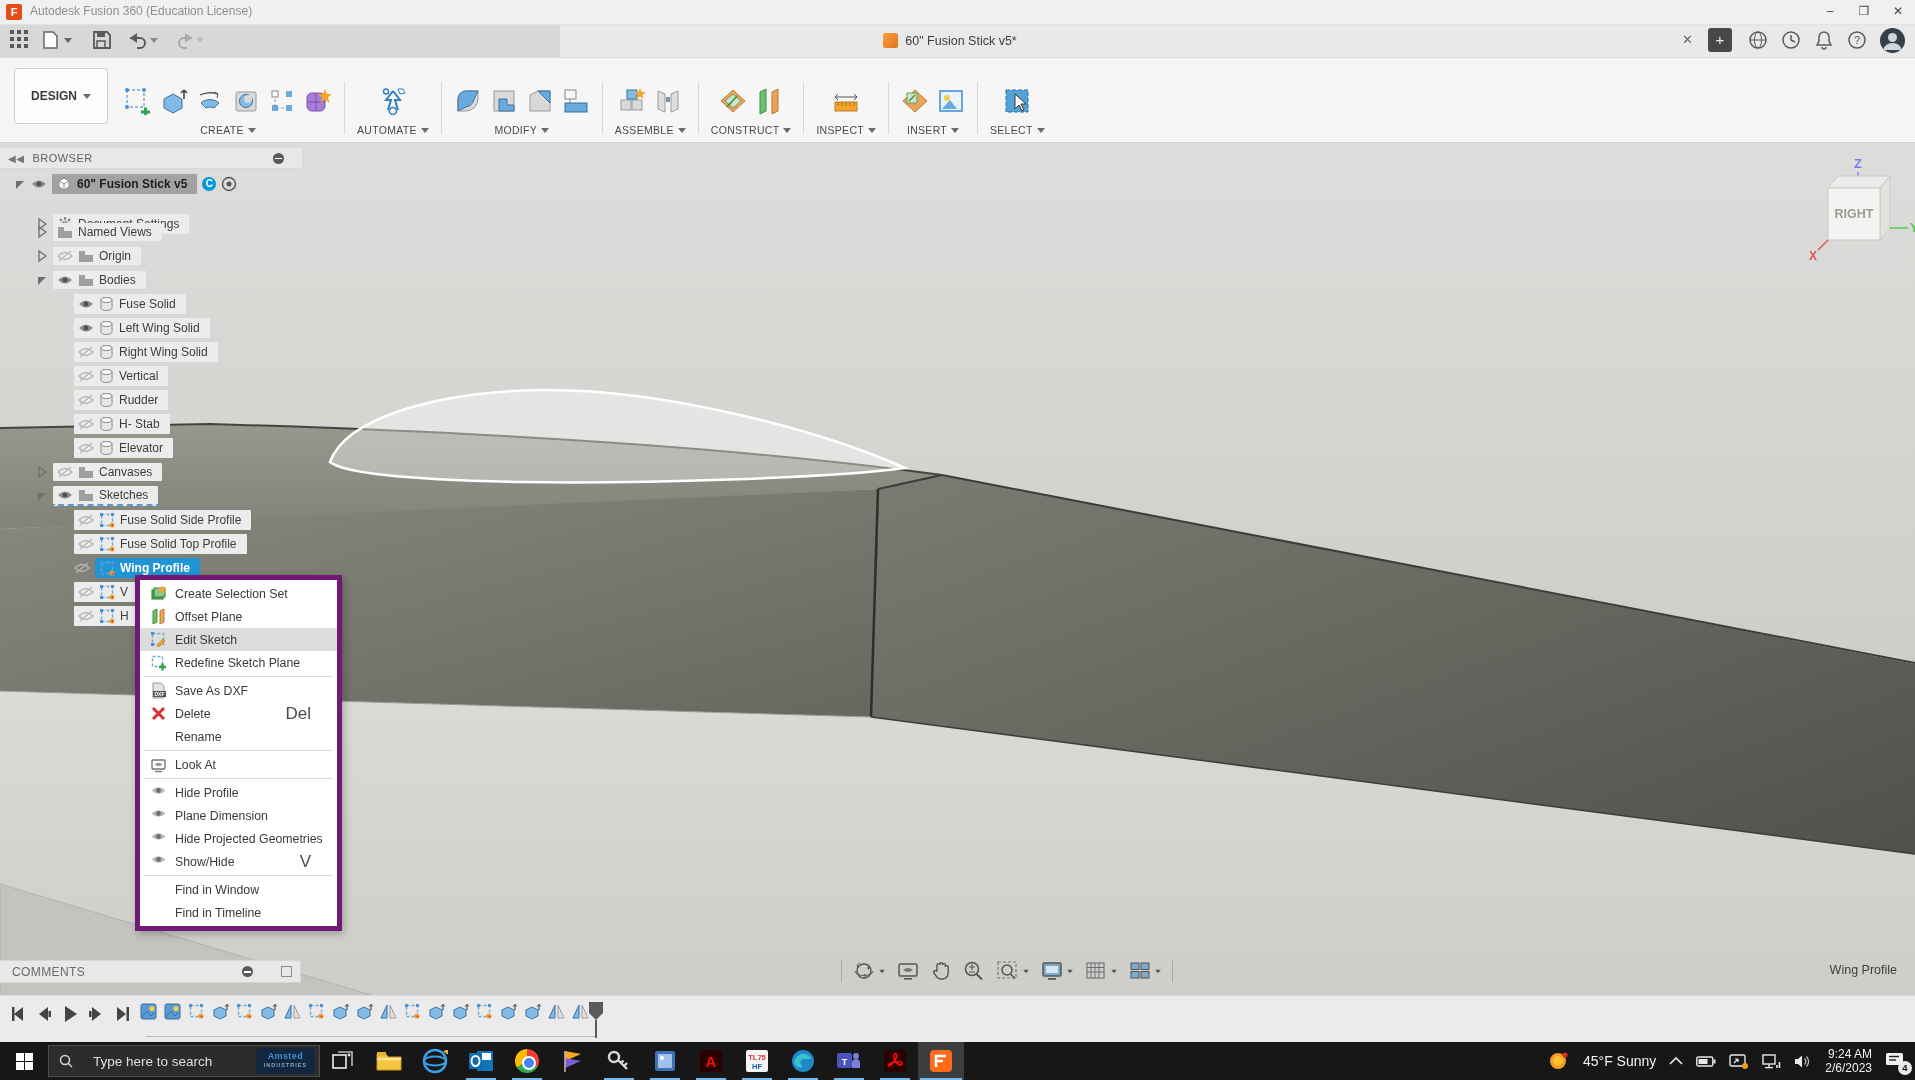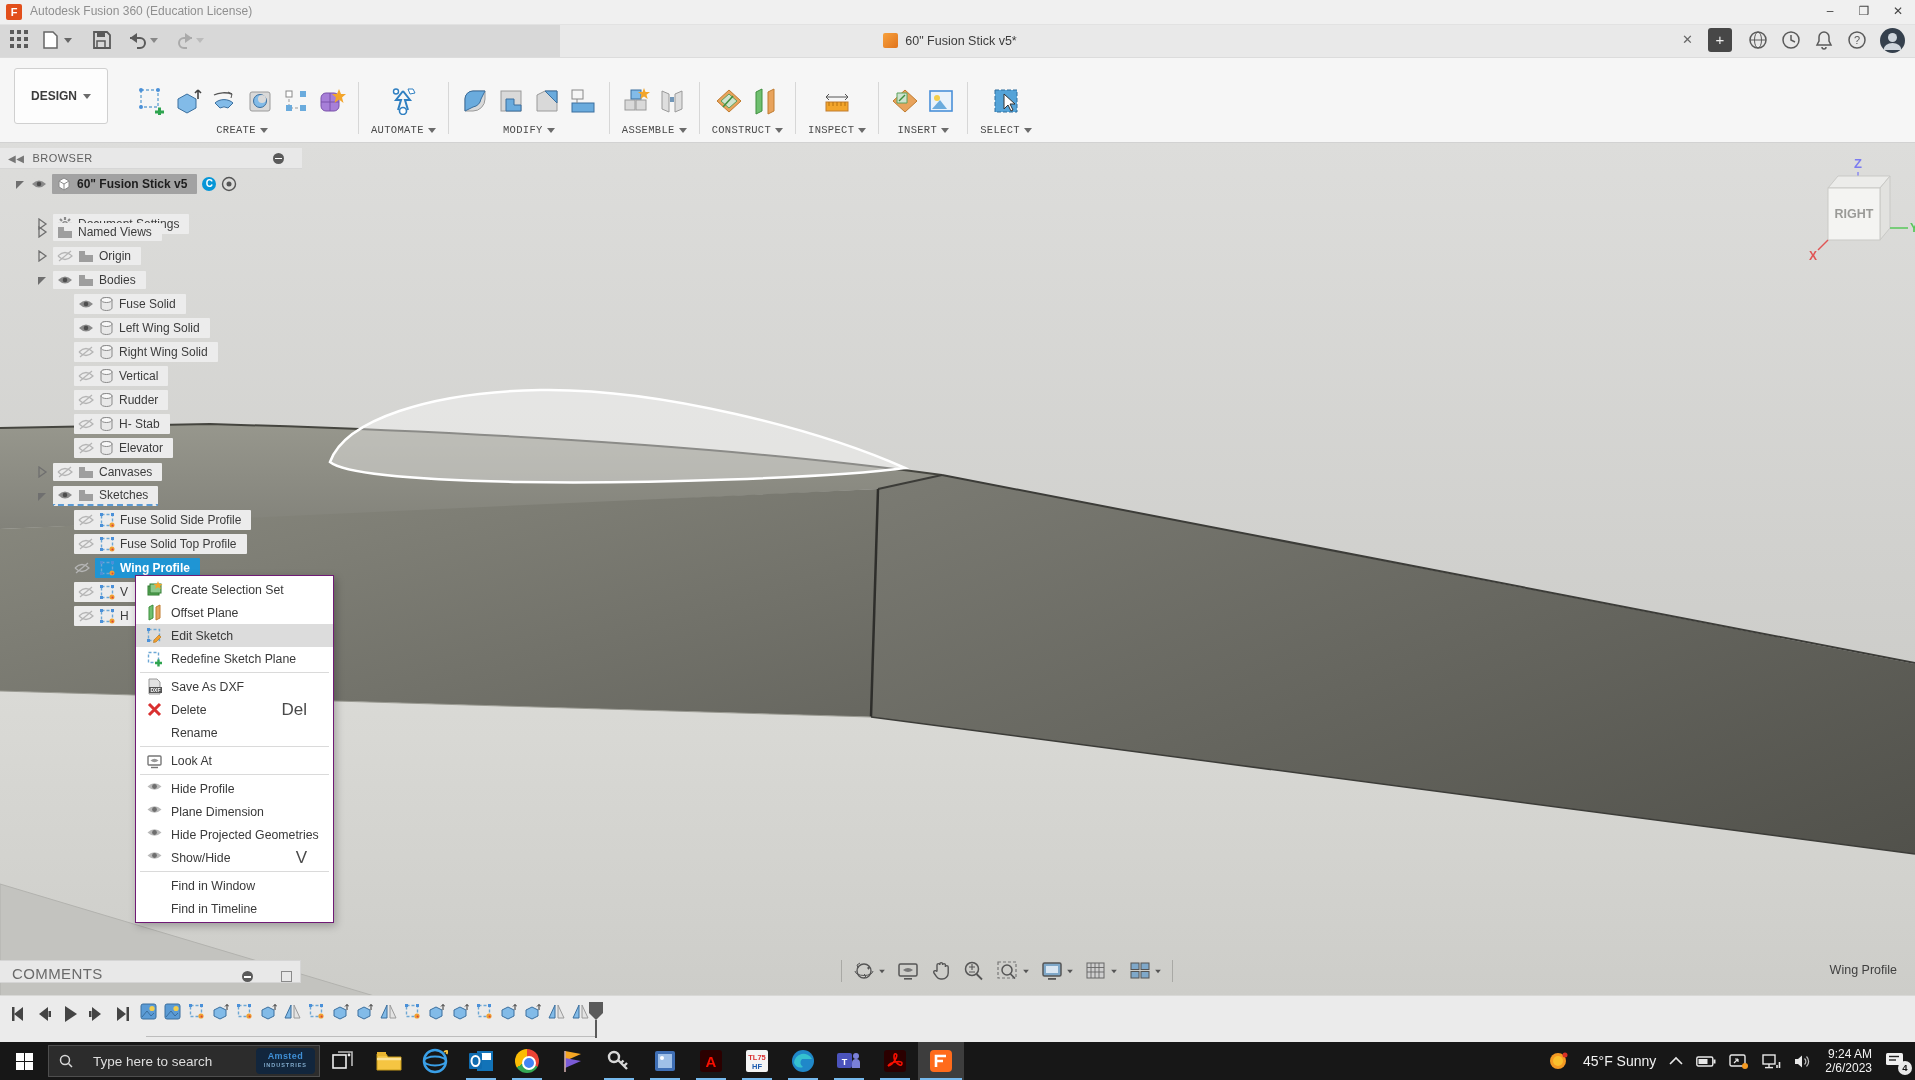--- a/index.html
+++ b/index.html
@@ -24,21 +24,21 @@
   #doc-tab .cube{width:15px;height:15px;background:linear-gradient(135deg,#f7a13c,#e0731d);border-radius:2px;}
   #doc-tab .lbl{font-size:12.5px;color:#3c3c3c;}
 
   
   #ribbon{top:57px;left:0;width:1915px;height:85px;background:#f6f6f6;border-bottom:1px solid #d2d2d2;z-index:38;}
   #design-box{left:14px;top:11px;width:92px;height:54px;background:#fdfdfd;border:1px solid #d0d0d0;border-radius:3px;
      display:flex;align-items:center;justify-content:center;gap:6px;font-size:12px;font-weight:bold;color:#3c3c3c;}
   #ribbon-tabs{left:128px;top:0;height:23px;display:flex;gap:26px;align-items:center;}
   .rtab{font-size:12px;color:#5a5a5a;letter-spacing:.3px;padding:3px 2px;border-bottom:3px solid transparent;}
   .rtab.active{color:#0696d7;border-bottom-color:#0696d7;font-weight:bold;}
-  #ribbon-groups{left:128px;top:23px;height:61px;display:flex;align-items:flex-start;font-family:Liberation Mono, monospace;}
+  #ribbon-groups{left:114px;top:23px;height:61px;display:flex;align-items:flex-start;}
   .rgroup{display:flex;flex-direction:column;align-items:center;padding:0 10px;}
   .ricons{display:flex;gap:8px;height:42px;align-items:center;}
   .rlabel{font-size:10.5px;color:#4a4a4a;margin-top:2px;display:flex;gap:4px;align-items:center;letter-spacing:.3px;}
   .rsep{width:1px;height:52px;background:#d7d7d7;margin:2px 2px 0 2px;}
 
   
   #viewport{top:142px;left:0;width:1915px;height:900px;z-index:1;}
   #viewcube{top:152px;left:1806px;width:112px;height:118px;z-index:5;}
   #status-label{top:963px;right:18px;font-size:12.5px;color:#3f3f3f;z-index:6;}
 
@@ -49,32 +49,32 @@
   .panel-circle::after{content:"";position:absolute;left:2px;top:5px;width:7px;height:1.5px;background:#fff;}
   .brow{position:absolute;left:0;height:24px;display:flex;align-items:center;gap:5px;z-index:10;font-size:12px;color:#3c3c3c;}
   .rowbar{display:flex;align-items:center;gap:5px;background:#ececec;padding:2px 10px 2px 4px;border-radius:1px;}
   .brow.root .rowbar{background:#a2a2a2;font-weight:bold;color:#1d1d1d;}
   .brow.selected .rowbar{background:#1f95d4;color:#fff;font-weight:bold;}
   .brow.dashed .rowbar{border-bottom:2px dashed #5b9bd5;}
   .badge-c{width:14px;height:14px;border-radius:50%;background:#0696d7;color:#fff;font-size:10px;font-weight:bold;
      text-align:center;line-height:14px;}
 
   
-  #ctxmenu{top:575px;left:135px;width:197px;background:#ffffff;border:1px solid #701a75;
+  #ctxmenu{top:575px;left:135px;width:197px;background:#ffffff;border:5px solid #701a75;
      box-shadow:2px 3px 8px rgba(0,0,0,.25);z-index:20;padding:2px 0;}
   .mitem{height:23px;display:flex;align-items:center;gap:8px;padding:0 10px 0 10px;font-size:12.3px;color:#3a3a3a;}
   .mitem.hover{background:#dcdcdc;}
   .mitem .mlabel{flex:1;white-space:nowrap;}
   .mitem .mshort{font-size:17px;color:#4a4a4a;padding-right:16px;}
   .msep{height:1px;background:#dadada;margin:2px 4px;}
   .mico{width:17px;height:17px;flex:0 0 17px;}
 
   
   #comments{top:960px;left:0;width:300px;height:21px;background:#e8e8e8;border:1px solid #d5d5d5;border-left:none;
-     display:flex;align-items:flex-end;z-index:8;font-size:15px;color:#6a6a6a;letter-spacing:.4px;gap:20px;}
+     display:flex;align-items:center;z-index:8;font-size:12px;color:#6a6a6a;letter-spacing:.4px;gap:20px;}
   #navbar{top:956px;left:838px;height:30px;display:flex;align-items:center;gap:4px;z-index:8;}
   .nav-ic{display:flex;align-items:center;gap:2px;padding:2px 3px;}
   .nav-sep{width:1px;height:22px;background:#a9a9a5;margin:0 3px;}
 
   
   #timeline{top:995px;left:0;width:1915px;height:47px;background:#ebebeb;border-top:1px solid #d8d8d6;z-index:9;}
   #playback{left:8px;top:8px;display:flex;gap:6px;align-items:center;}
   .pb{width:20px;height:20px;display:flex;align-items:center;justify-content:center;}
   #tl-icons{left:140px;top:7px;display:flex;gap:7px;align-items:center;}
   .tlic{width:17px;height:17px;}

